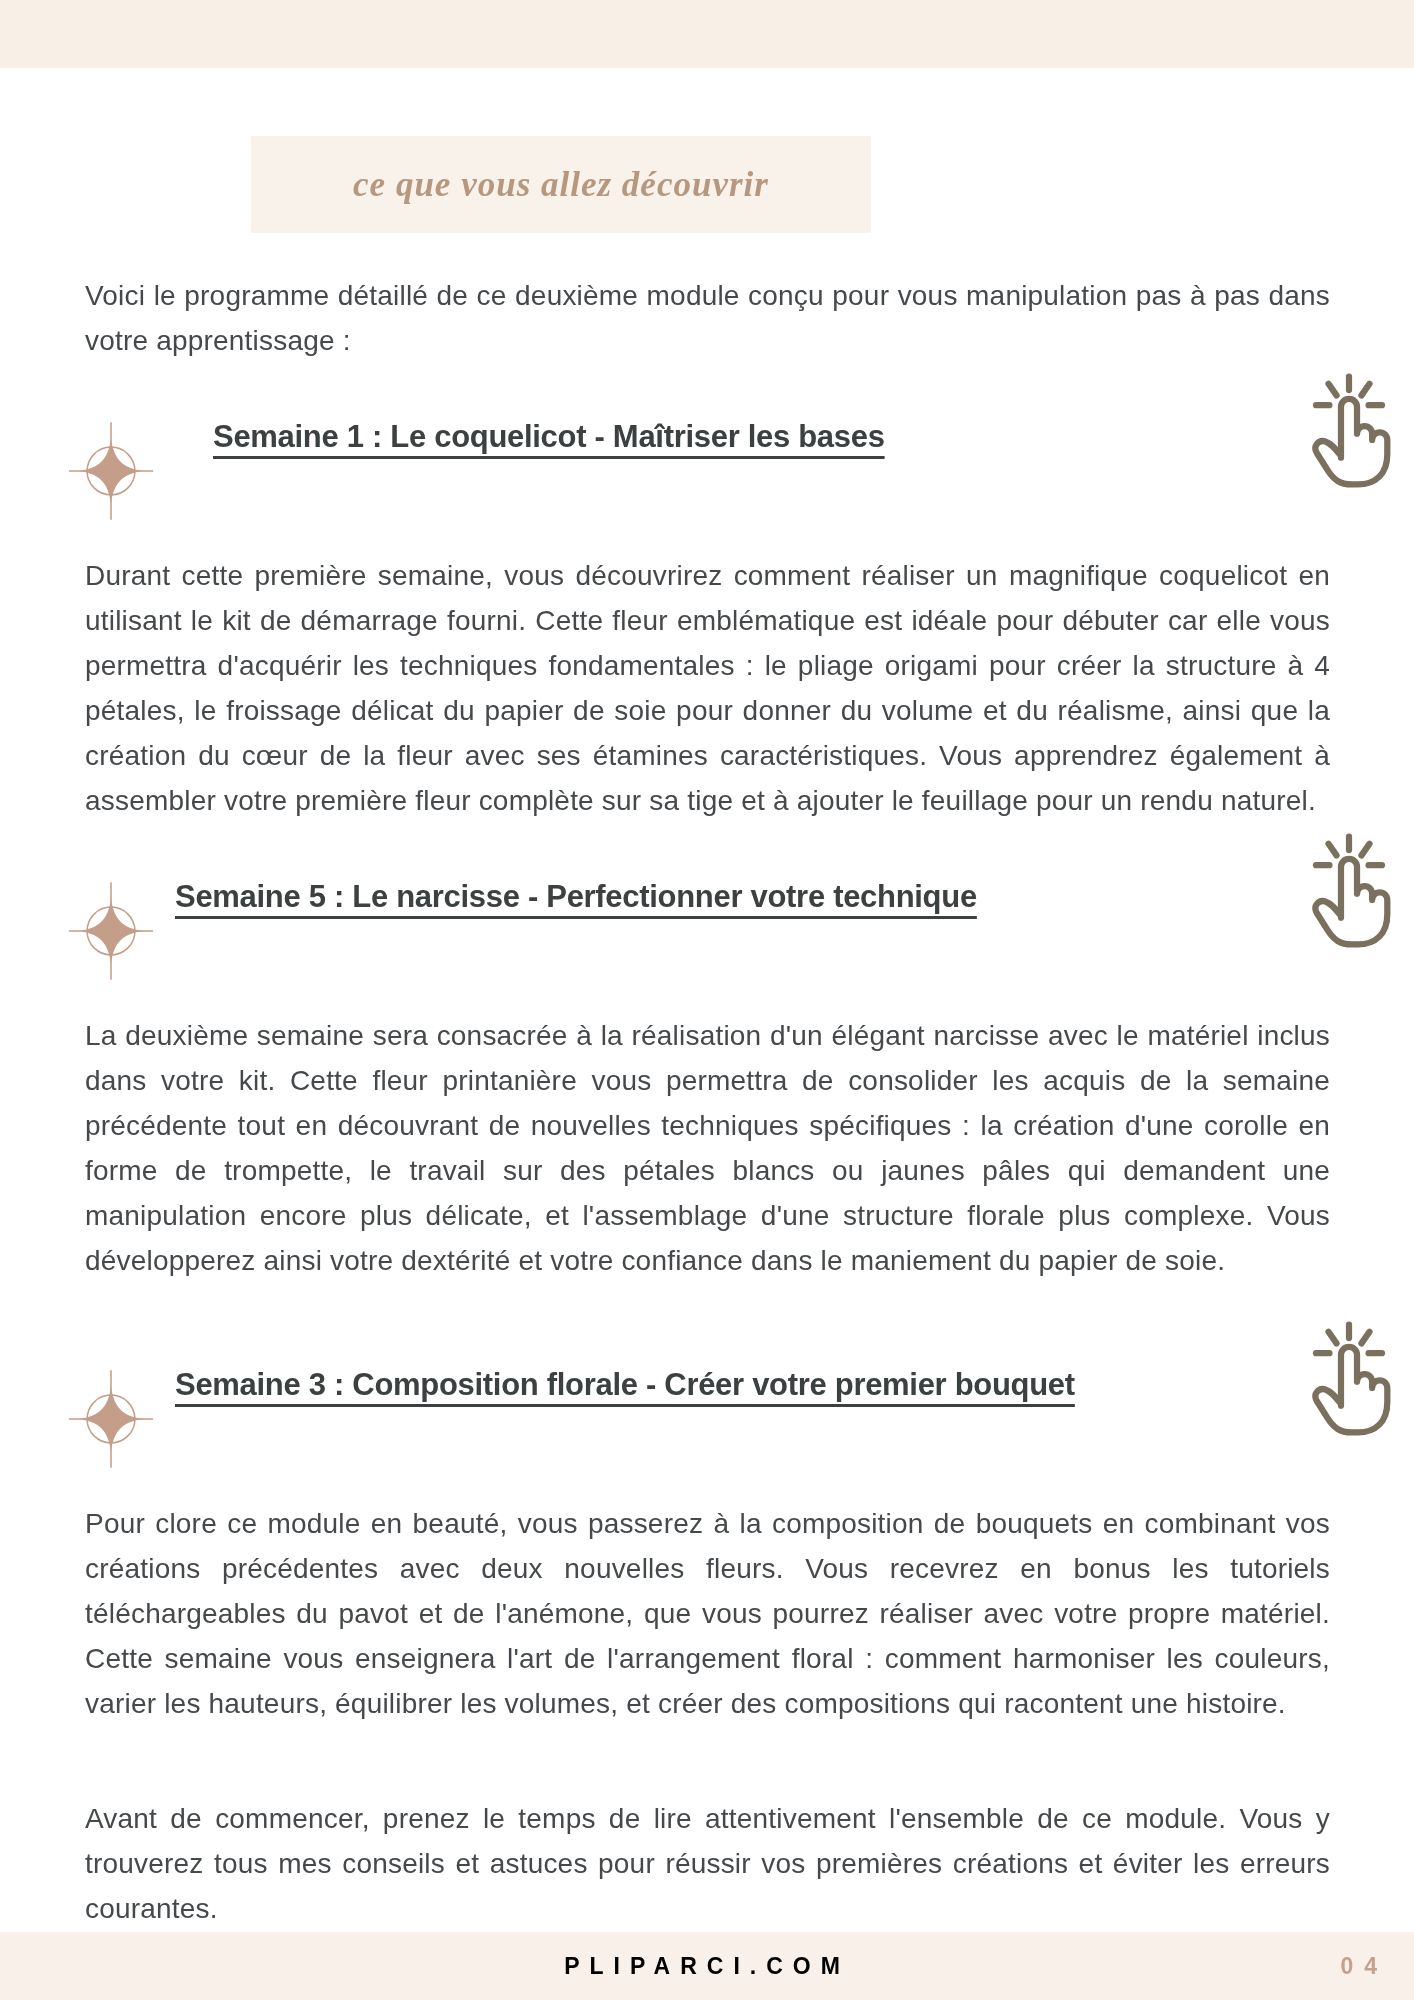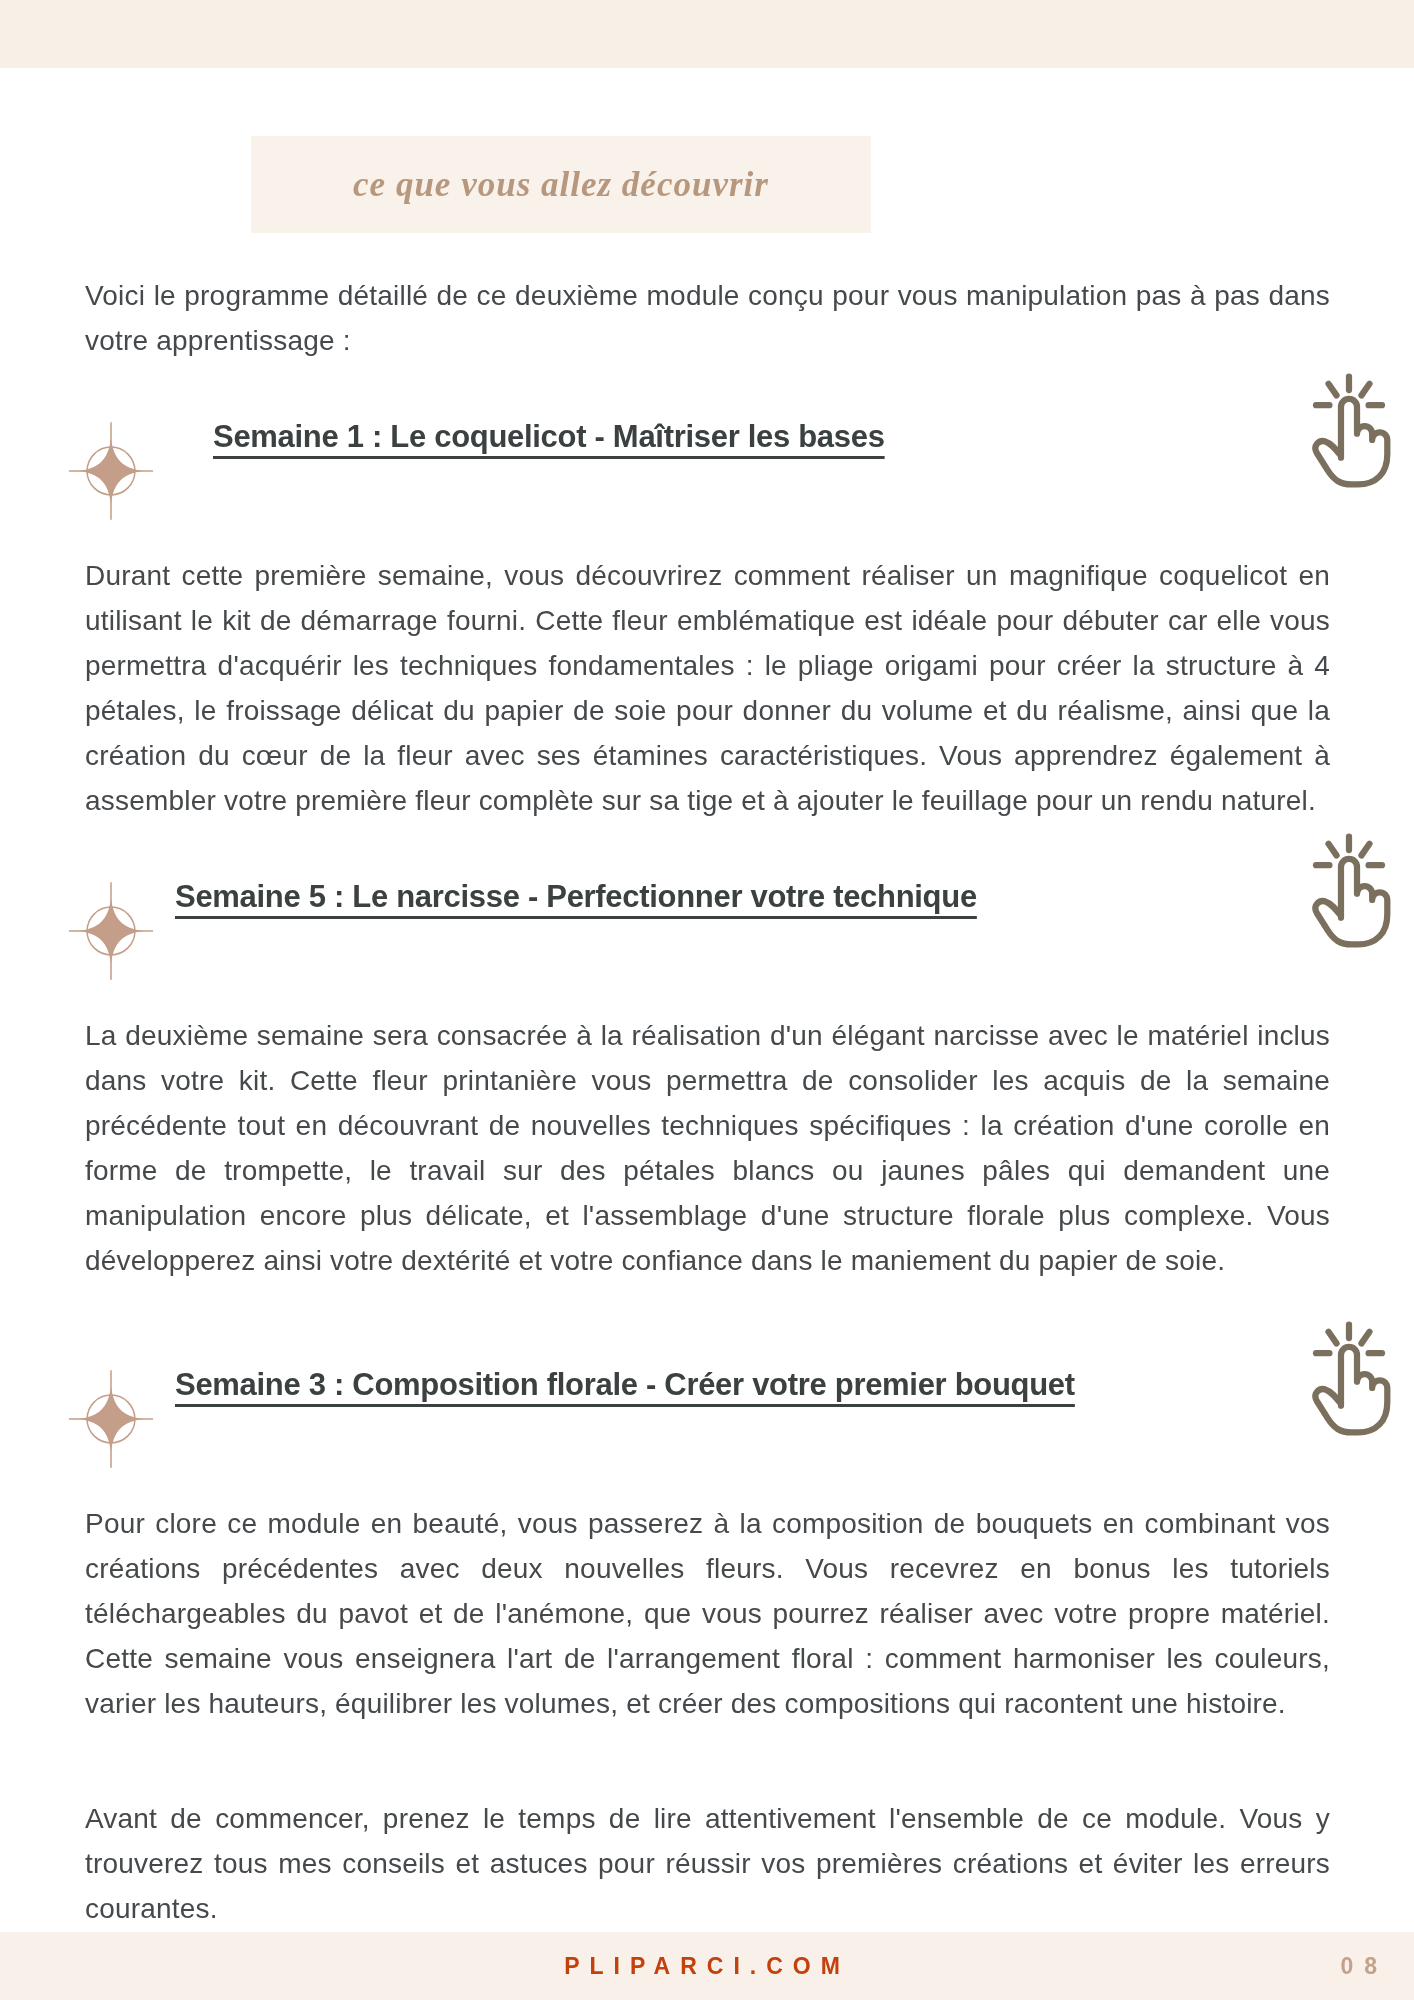--- a/index.html
+++ b/index.html
@@ -25,21 +25,21 @@
     bottom: 0;
     background: #f8f0e9;
     display: flex;
     align-items: center;
     justify-content: center;
   }
   .site {
     font-size: 23px;
     font-weight: bold;
     letter-spacing: 10px;
-    color: #c2410c;
+    color: #000000;
   }
   .pagenum {
     position: absolute;
     right: 26px;
     top: 50%;
     transform: translateY(-50%);
     font-size: 23px;
     font-weight: bold;
     letter-spacing: 11px;
     color: #c4a18b;
@@ -208,15 +208,15 @@
         </span>
       </div>
       <p class="body">Pour clore ce module en beauté, vous passerez à la composition de bouquets en combinant vos créations précédentes avec deux nouvelles fleurs. Vous recevrez en bonus les tutoriels téléchargeables du pavot et de l'anémone, que vous pourrez réaliser avec votre propre matériel. Cette semaine vous enseignera l'art de l'arrangement floral : comment harmoniser les couleurs, varier les hauteurs, équilibrer les volumes, et créer des compositions qui racontent une histoire.</p>
     </section>
 
     <p class="body closing">Avant de commencer, prenez le temps de lire attentivement l'ensemble de ce module. Vous y trouverez tous mes conseils et astuces pour réussir vos premières créations et éviter les erreurs courantes.</p>
   </div>
 
   <div class="band footer">
     <span class="site">PLIPARCI.COM</span>
-    <span class="pagenum">08</span>
+    <span class="pagenum">04</span>
   </div>
 </div>
 
 </body></html>

